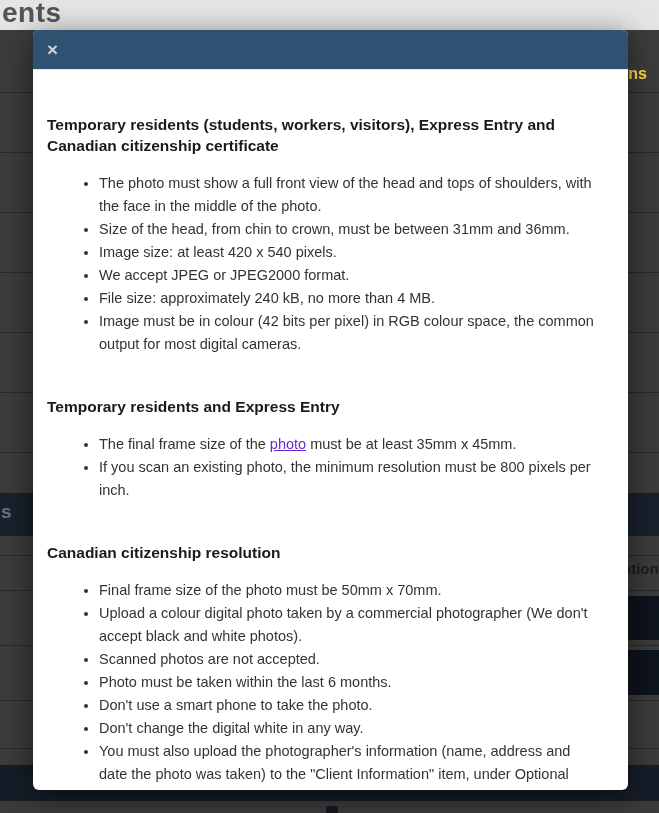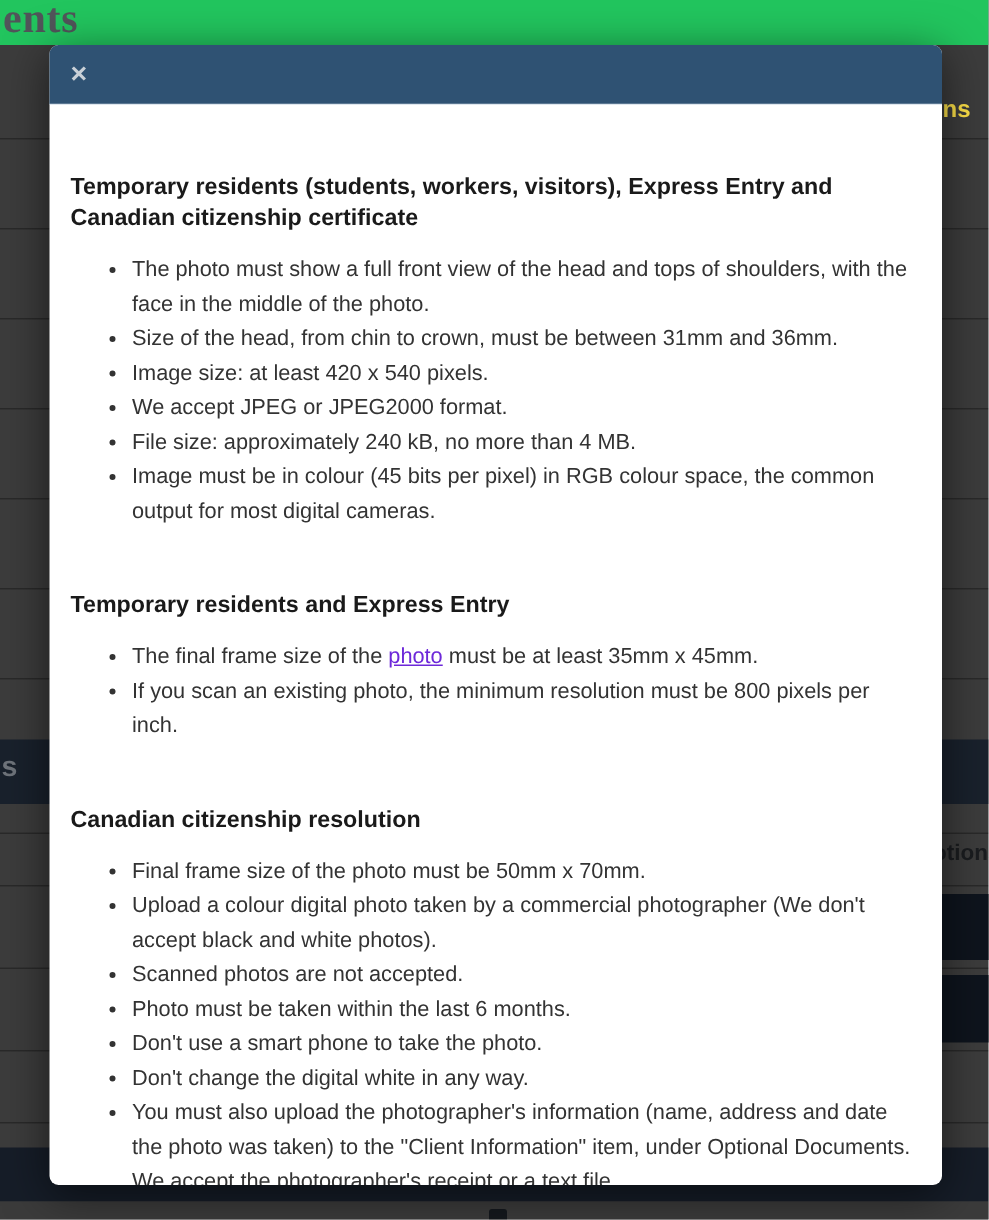--- a/index.html
+++ b/index.html
@@ -8,22 +8,21 @@
     position: relative;
     overflow: hidden;
     background: #3c3c3c;
     font-family: "Liberation Sans", sans-serif;
   }
 
   
   .backdrop { position: absolute; inset: 0; z-index: 1; }
   .bg-top-band {
     position: absolute; left: 0; top: 0; width: 100%; height: 30px;
-    background: #22c55e;
-    font-family: Liberation Serif, serif;
+    background: #e5e5e5;
   }
   .bg-page-title-frag {
     position: absolute; left: 2px; top: -3px;
     font-size: 28px; font-weight: bold; color: #51555a;
     letter-spacing: 0.5px;
   }
   .bg-row-line {
     position: absolute; left: 0; width: 100%; height: 1px;
     background: rgba(0,0,0,0.30);
   }
@@ -92,21 +91,21 @@
     flex: 1 1 auto; overflow: hidden;
     padding: 24px 14px 24px 14px;
     color: #333;
   }
   .modal-body h3 {
     font-size: 15.5px; line-height: 21px; font-weight: bold;
     color: #1a1a1a; margin: 40px 0 13px 0;
   }
   .modal-body h3:first-child { margin-top: 20px; }
   .modal-body ul {
-    margin: 5px; padding: 0 0 0 36px;
+    margin: 16px; padding: 0 0 0 36px;
     list-style: disc;
   }
   .modal-body li {
     font-size: 14.5px; line-height: 23px; color: #333;
   }
   .inline-link {
     color: #6d28d9; text-decoration: underline; cursor: pointer;
   }
 </style>
 </head>
@@ -151,21 +150,21 @@
     <button class="close-btn" aria-label="Close">×</button>
   </div>
   <div class="modal-body">
       <h3>Temporary residents (students, workers, visitors), Express Entry and Canadian citizenship certificate</h3>
       <ul>
         <li>The photo must show a full front view of the head and tops of shoulders, with the face in the middle of the photo.</li>
         <li>Size of the head, from chin to crown, must be between 31mm and 36mm.</li>
         <li>Image size: at least 420 x 540 pixels.</li>
         <li>We accept JPEG or JPEG2000 format.</li>
         <li>File size: approximately 240 kB, no more than 4 MB.</li>
-        <li>Image must be in colour (45 bits per pixel) in RGB colour space, the common output for most digital cameras.</li>
+        <li>Image must be in colour (42 bits per pixel) in RGB colour space, the common output for most digital cameras.</li>
       </ul>
       <h3>Temporary residents and Express Entry</h3>
       <ul>
         <li>The final frame size of the <a class="inline-link" href="#">photo</a> must be at least 35mm x 45mm.</li>
         <li>If you scan an existing photo, the minimum resolution must be 800 pixels per inch.</li>
       </ul>
       <h3>Canadian citizenship resolution</h3>
       <ul>
         <li>Final frame size of the photo must be 50mm x 70mm.</li>
         <li>Upload a colour digital photo taken by a commercial photographer (We don't accept black and white photos).</li>

